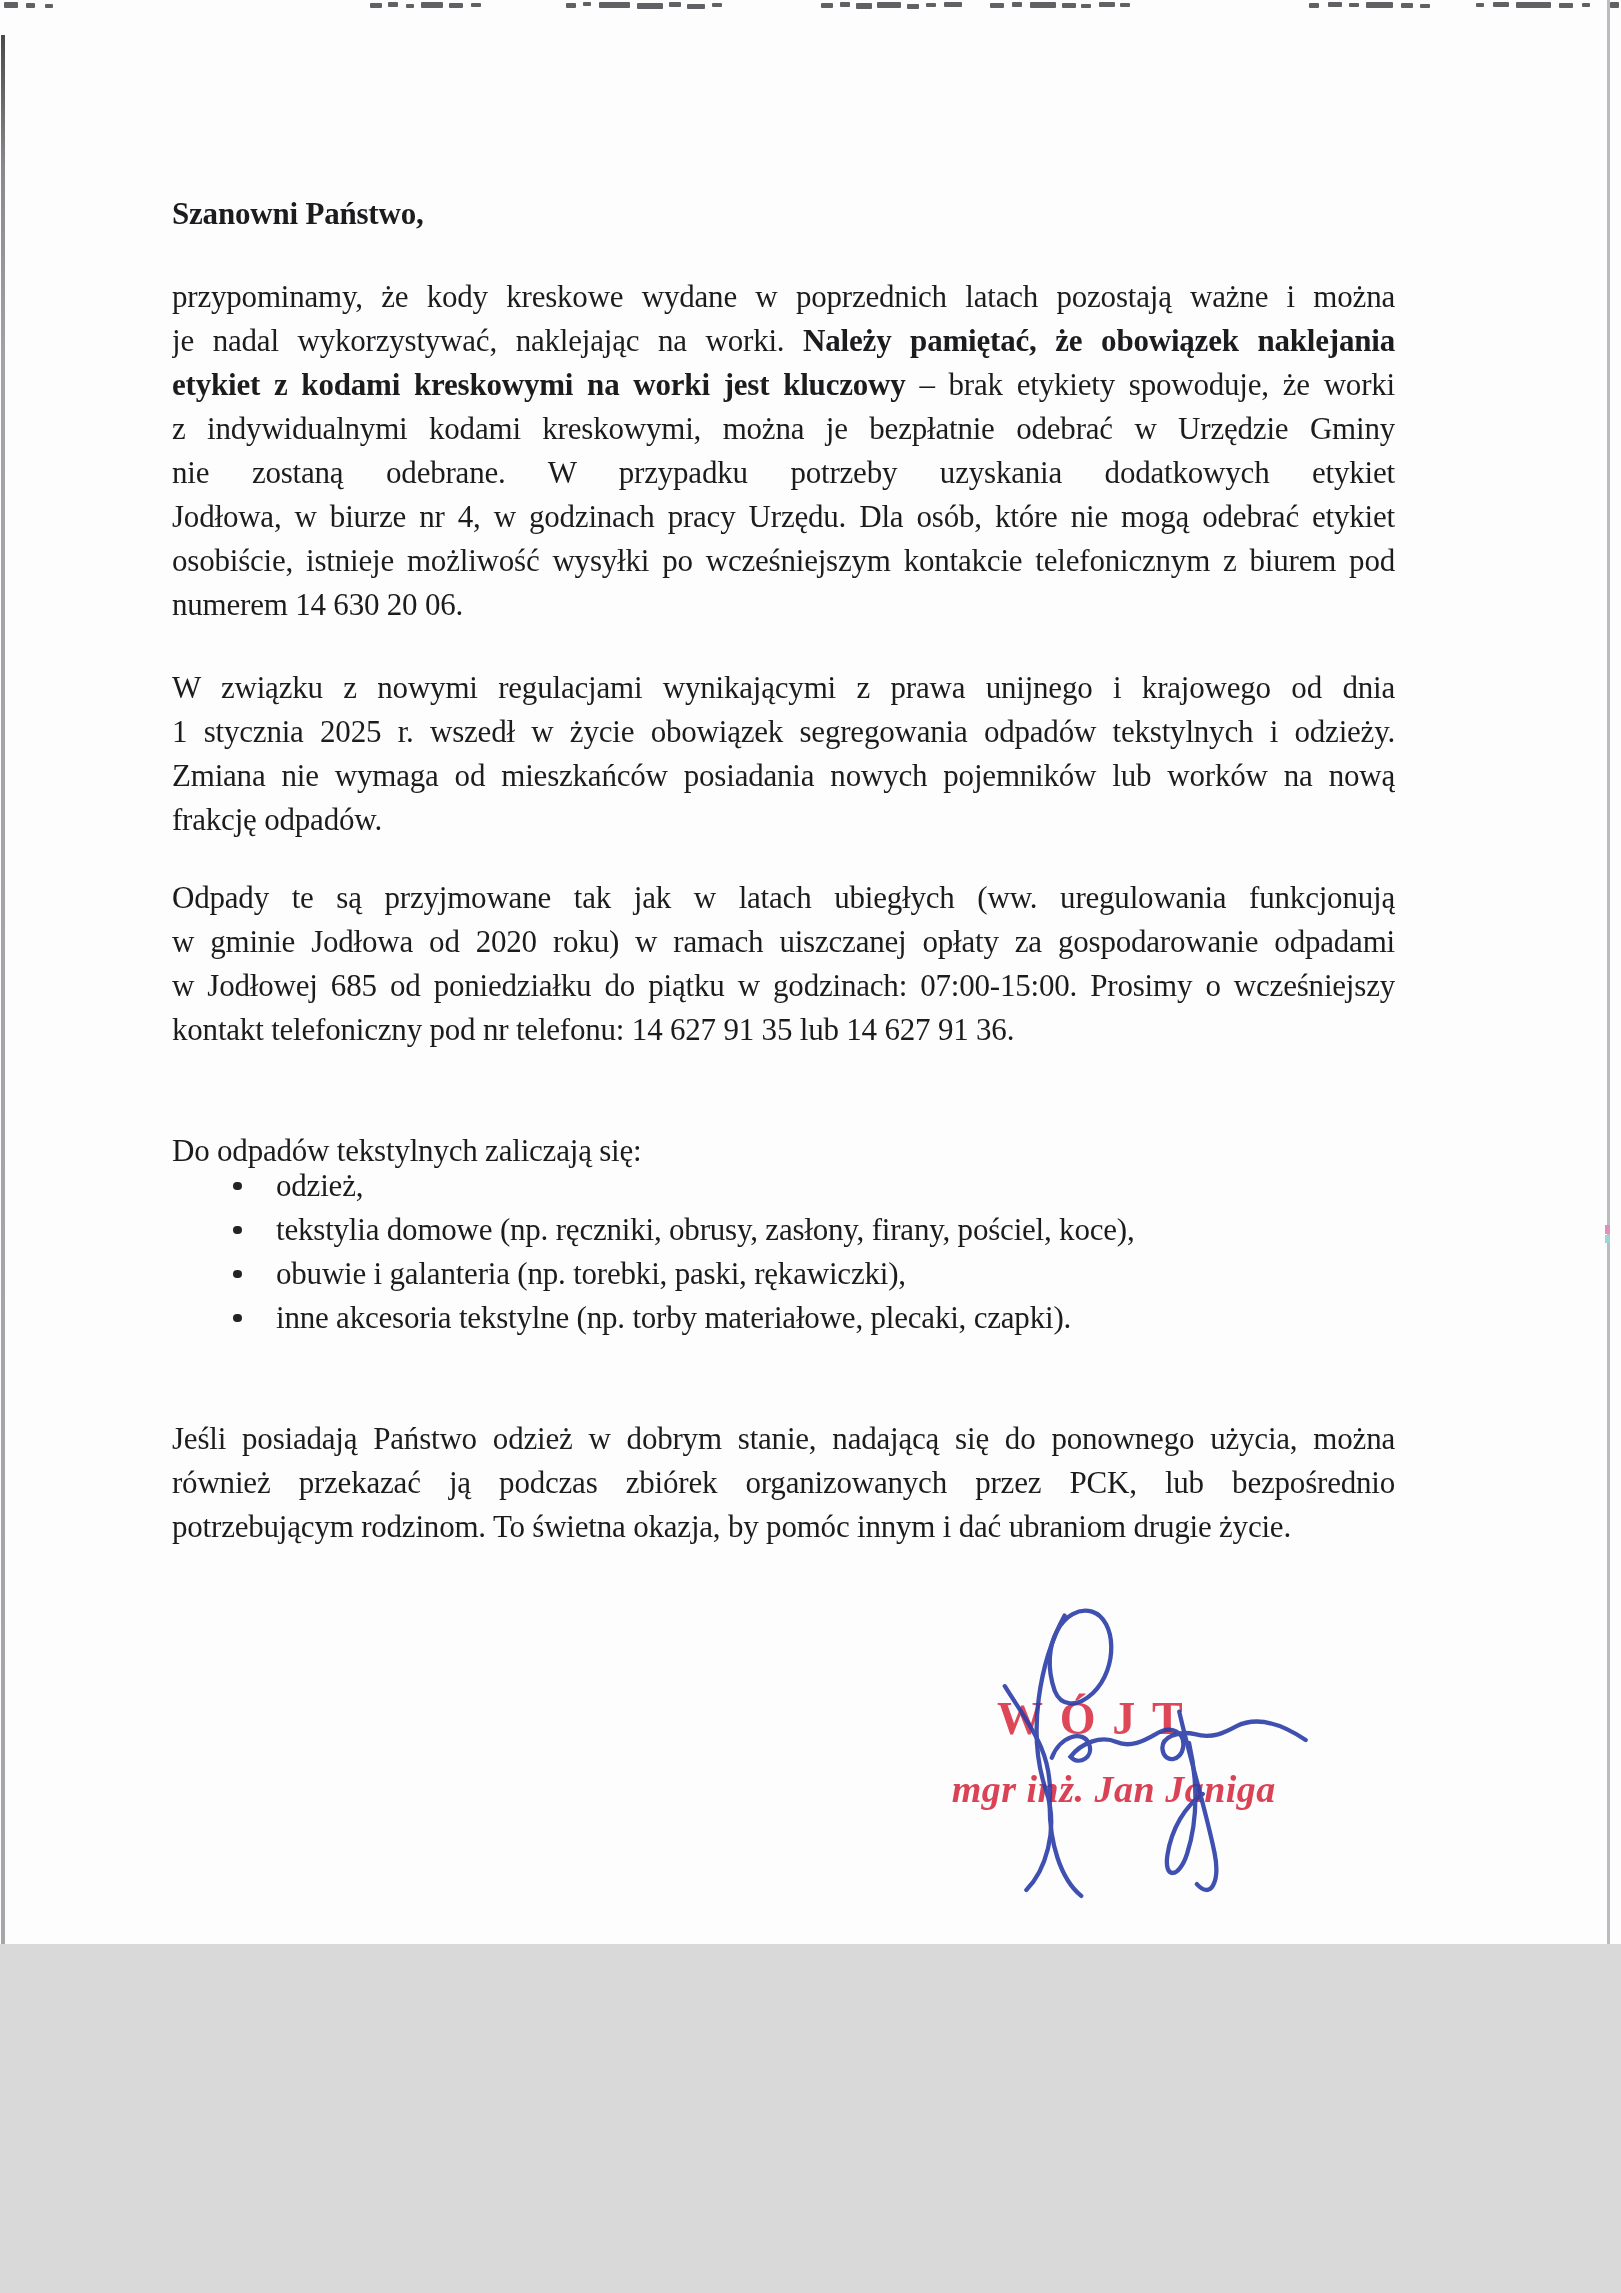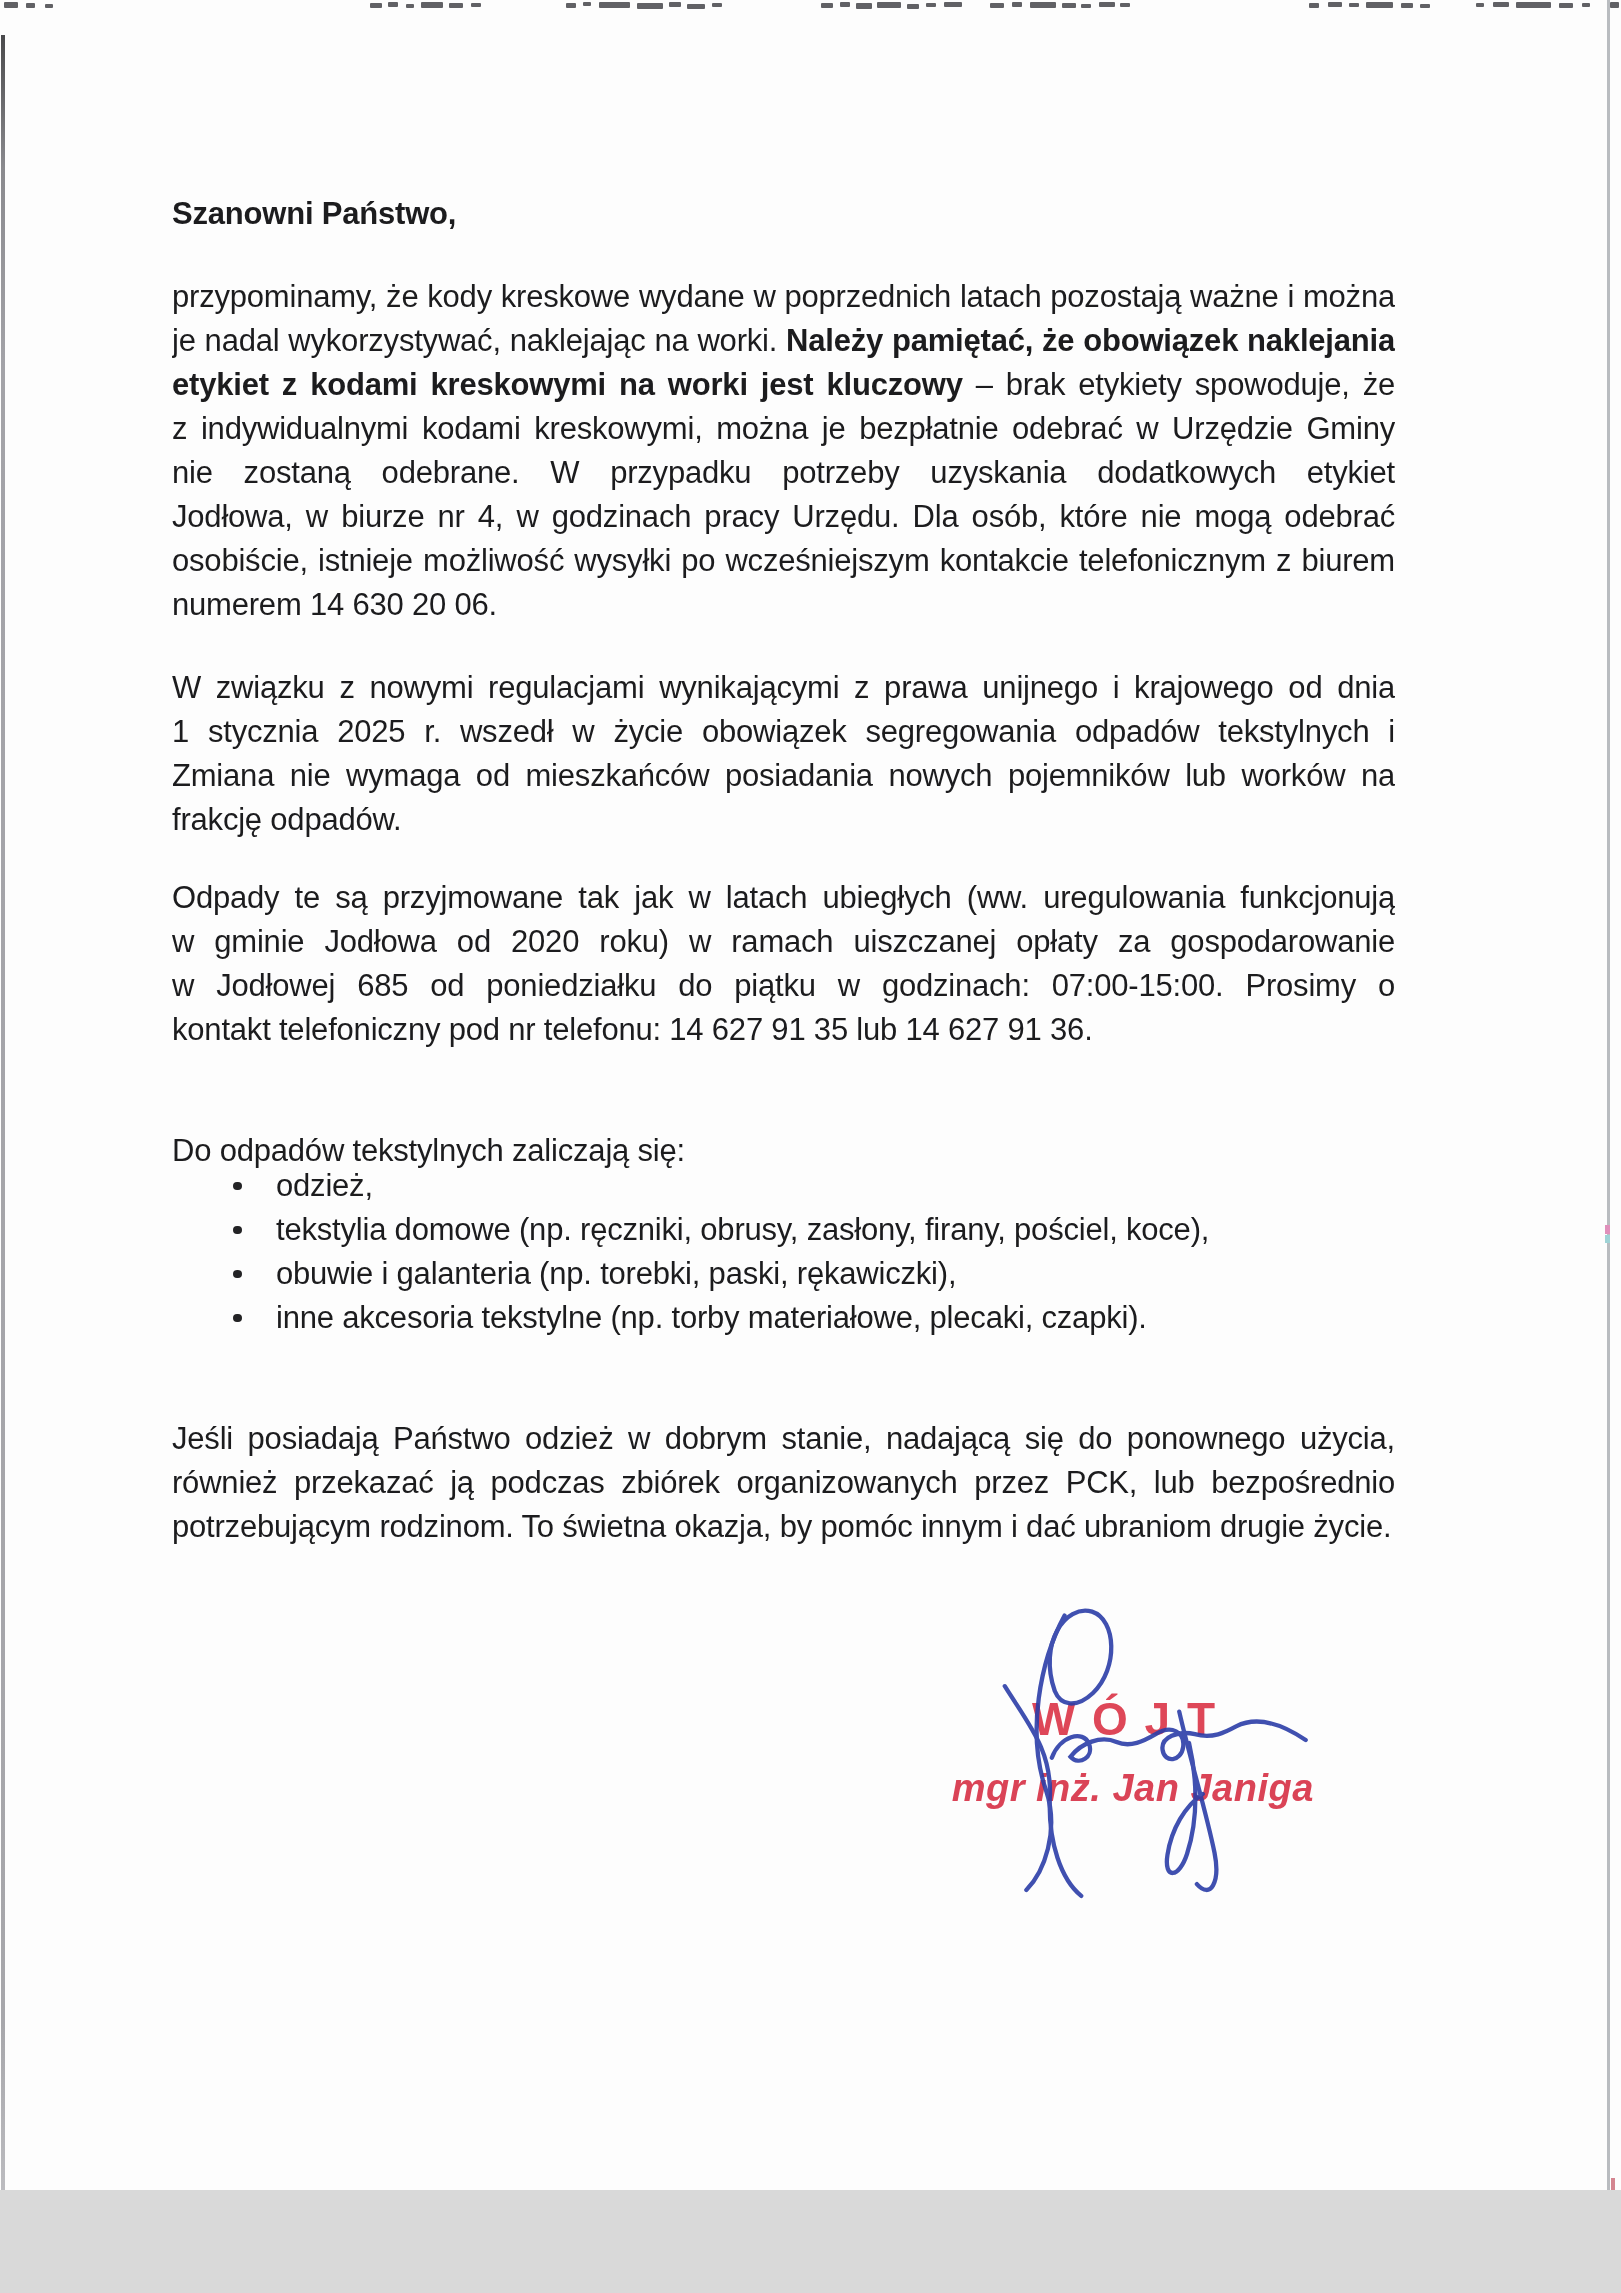--- a/index.html
+++ b/index.html
@@ -1,18 +1,18 @@
 <!DOCTYPE html>
 <html><head>
 <meta charset="utf-8">
 <style>
   html,body{margin:0;padding:0;background:#d9d9d9;}
   .page{
-    position:relative;width:1621px;height:2190px;background:#fdfdfd;
-    font-family:Liberation Sans, sans-serif;color:#1c1c1e;
+    position:relative;width:1621px;height:1944px;background:#fdfdfd;
+    font-family:Liberation Serif, serif;color:#1c1c1e;
     overflow:hidden;
   }
   .textblock{
     position:absolute;left:172px;width:1223px;
     font-size:31px;line-height:44px;letter-spacing:-0.2px;
   }
   .t-line{text-align:justify;text-align-last:justify;height:44px;overflow:hidden;}
   .t-line.no-j{text-align-last:left;}
   .t-line b{font-weight:700;}
   .salutation{top:192px;font-weight:700;}
@@ -25,21 +25,21 @@
   .bullets li{position:relative;padding-left:104px;}
   .bullets .dot{
     position:absolute;left:61px;top:17.6px;width:8.8px;height:8.8px;
     border-radius:50%;background:#232325;
   }
   
   .signature{position:absolute;left:936px;top:1596px;width:412px;height:343px;}
   .stamp-title{
     position:absolute;left:61px;top:96px;
     font-size:46px;font-weight:700;letter-spacing:16.7px;
-    color:#dc3a4c;opacity:.93;white-space:nowrap;margin-left:35px;
+    color:#dc3a4c;opacity:.93;white-space:nowrap;
   }
   .stamp-name{
     position:absolute;left:15.7px;top:171px;
     font-size:38px;font-style:italic;font-weight:700;letter-spacing:0.5px;
     color:#d93a4e;opacity:.95;white-space:nowrap;
   }
   .sig-svg{position:absolute;left:0;top:0;}
   
   .edge-left{
     position:absolute;left:1px;top:35px;width:3.9px;height:2209px;

